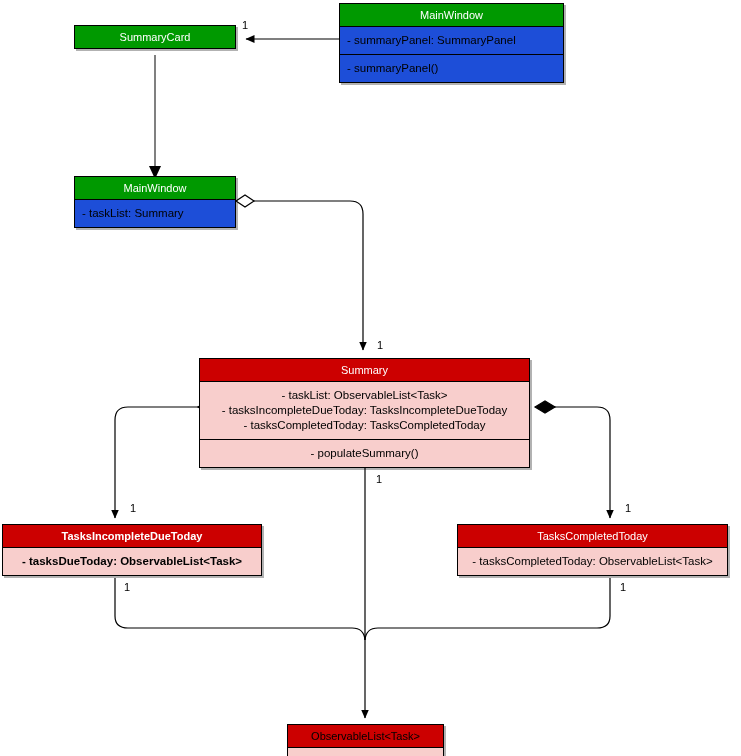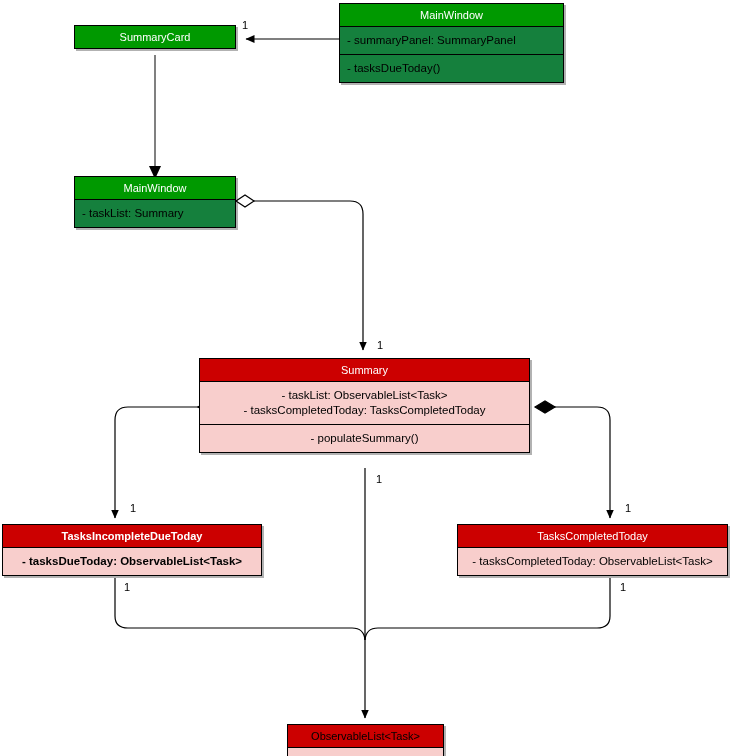--- a/index.html
+++ b/index.html
@@ -52,21 +52,21 @@
     padding: 6px 7px 6px 7px;
     color: #000000;
     white-space: nowrap;
     overflow: hidden;
   }
   .umlbox .sect .row {
     white-space: nowrap;
   }
   
   .green > .hdr { background: #009900; color: #ffffff; }
-  .green > .sect { background: #15803d; }
+  .green > .sect { background: #1d4ed8; }
   
   .red > .hdr { background: #cc0000; color: #ffffff; }
   .red > .sect { background: #f8cecc; text-align: center; }
   .red.darktext > .hdr { color: #000000; }
 
   .mult {
     position: absolute;
     font-size: 11px;
     color: #000000;
     line-height: 1;
@@ -128,35 +128,36 @@
   <div class="umlbox green" style="left:74px; top:25px; width:162px;">
     <div class="hdr">SummaryCard</div>
   </div>
 
   <div class="umlbox green" style="left:339px; top:3px; width:225px;">
     <div class="hdr">MainWindow</div>
     <div class="sect">
       <div class="row">- summaryPanel: SummaryPanel</div>
     </div>
     <div class="sect">
-      <div class="row">- tasksDueToday()</div>
+      <div class="row">- summaryPanel()</div>
     </div>
   </div>
 
   <div class="umlbox green" style="left:74px; top:176px; width:162px;">
     <div class="hdr">MainWindow</div>
     <div class="sect">
       <div class="row">- taskList: Summary</div>
     </div>
   </div>
 
   <div class="umlbox red" style="left:199px; top:358px; width:331px;">
     <div class="hdr">Summary</div>
     <div class="sect">
       <div class="row">- taskList: ObservableList&lt;Task&gt;</div>
+      <div class="row">- tasksIncompleteDueToday: TasksIncompleteDueToday</div>
       <div class="row">- tasksCompletedToday: TasksCompletedToday</div>
     </div>
     <div class="sect">
       <div class="row">- populateSummary()</div>
     </div>
   </div>
 
   <div class="umlbox red" style="left:2px; top:524px; width:260px;font-weight:bold;">
     <div class="hdr">TasksIncompleteDueToday</div>
     <div class="sect">

